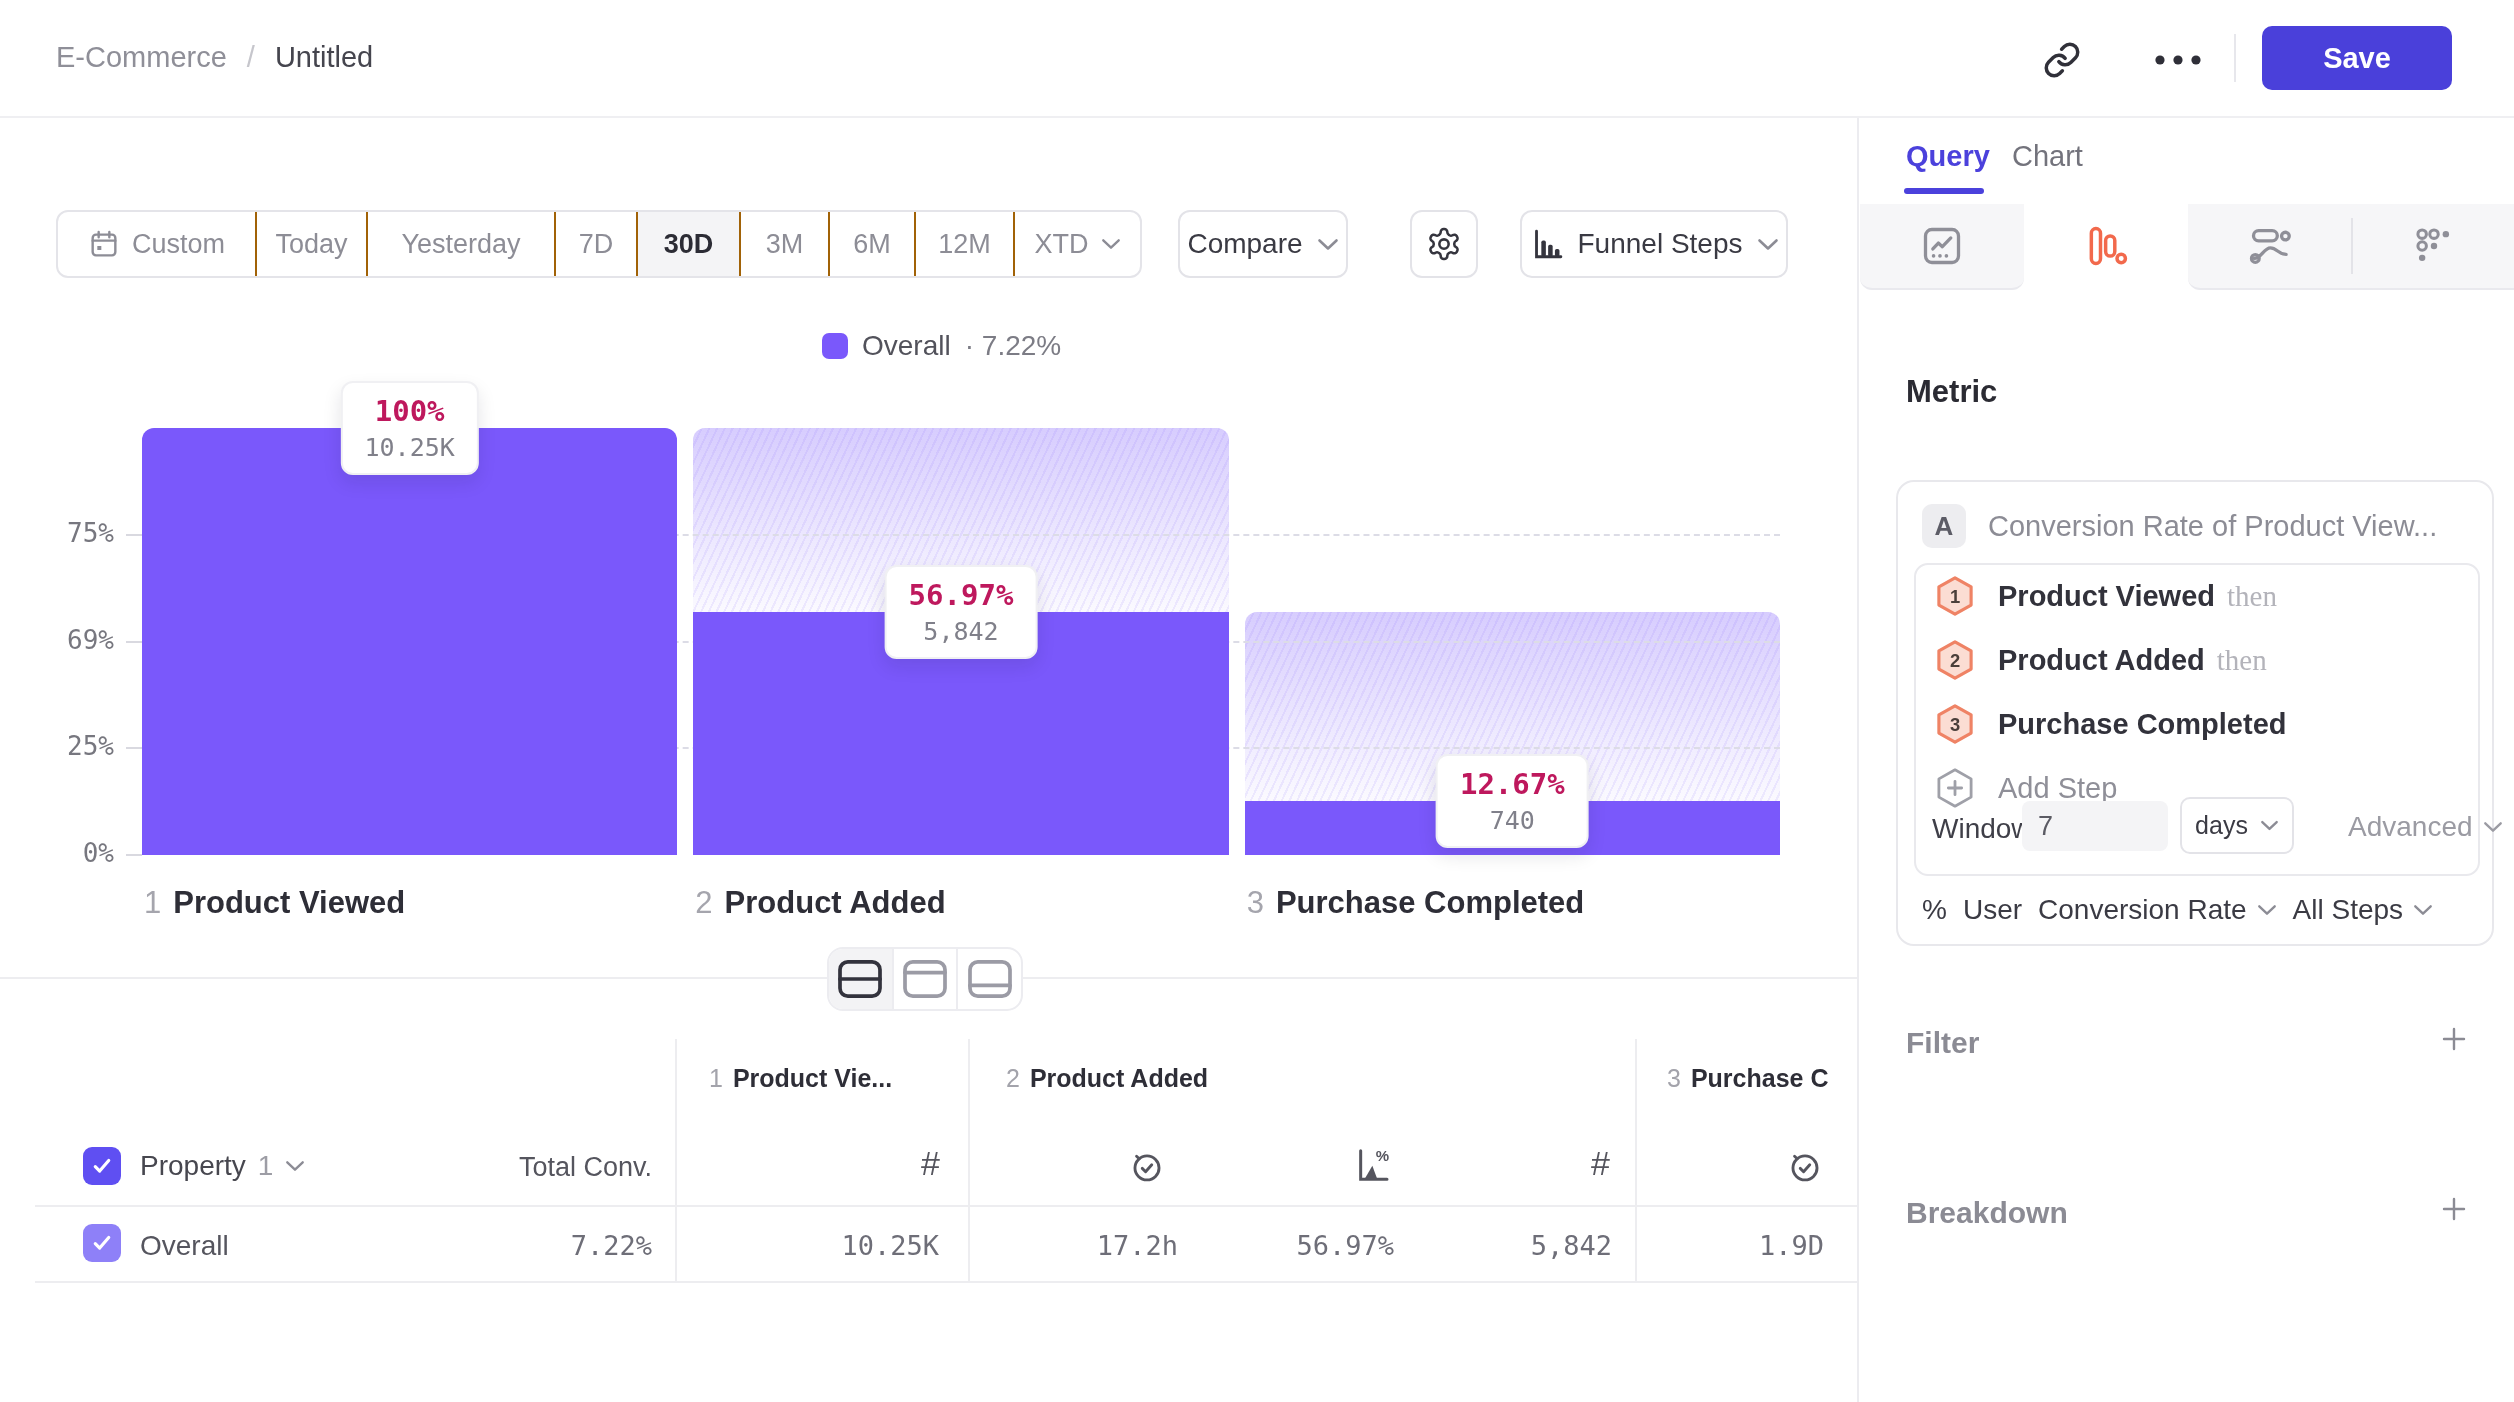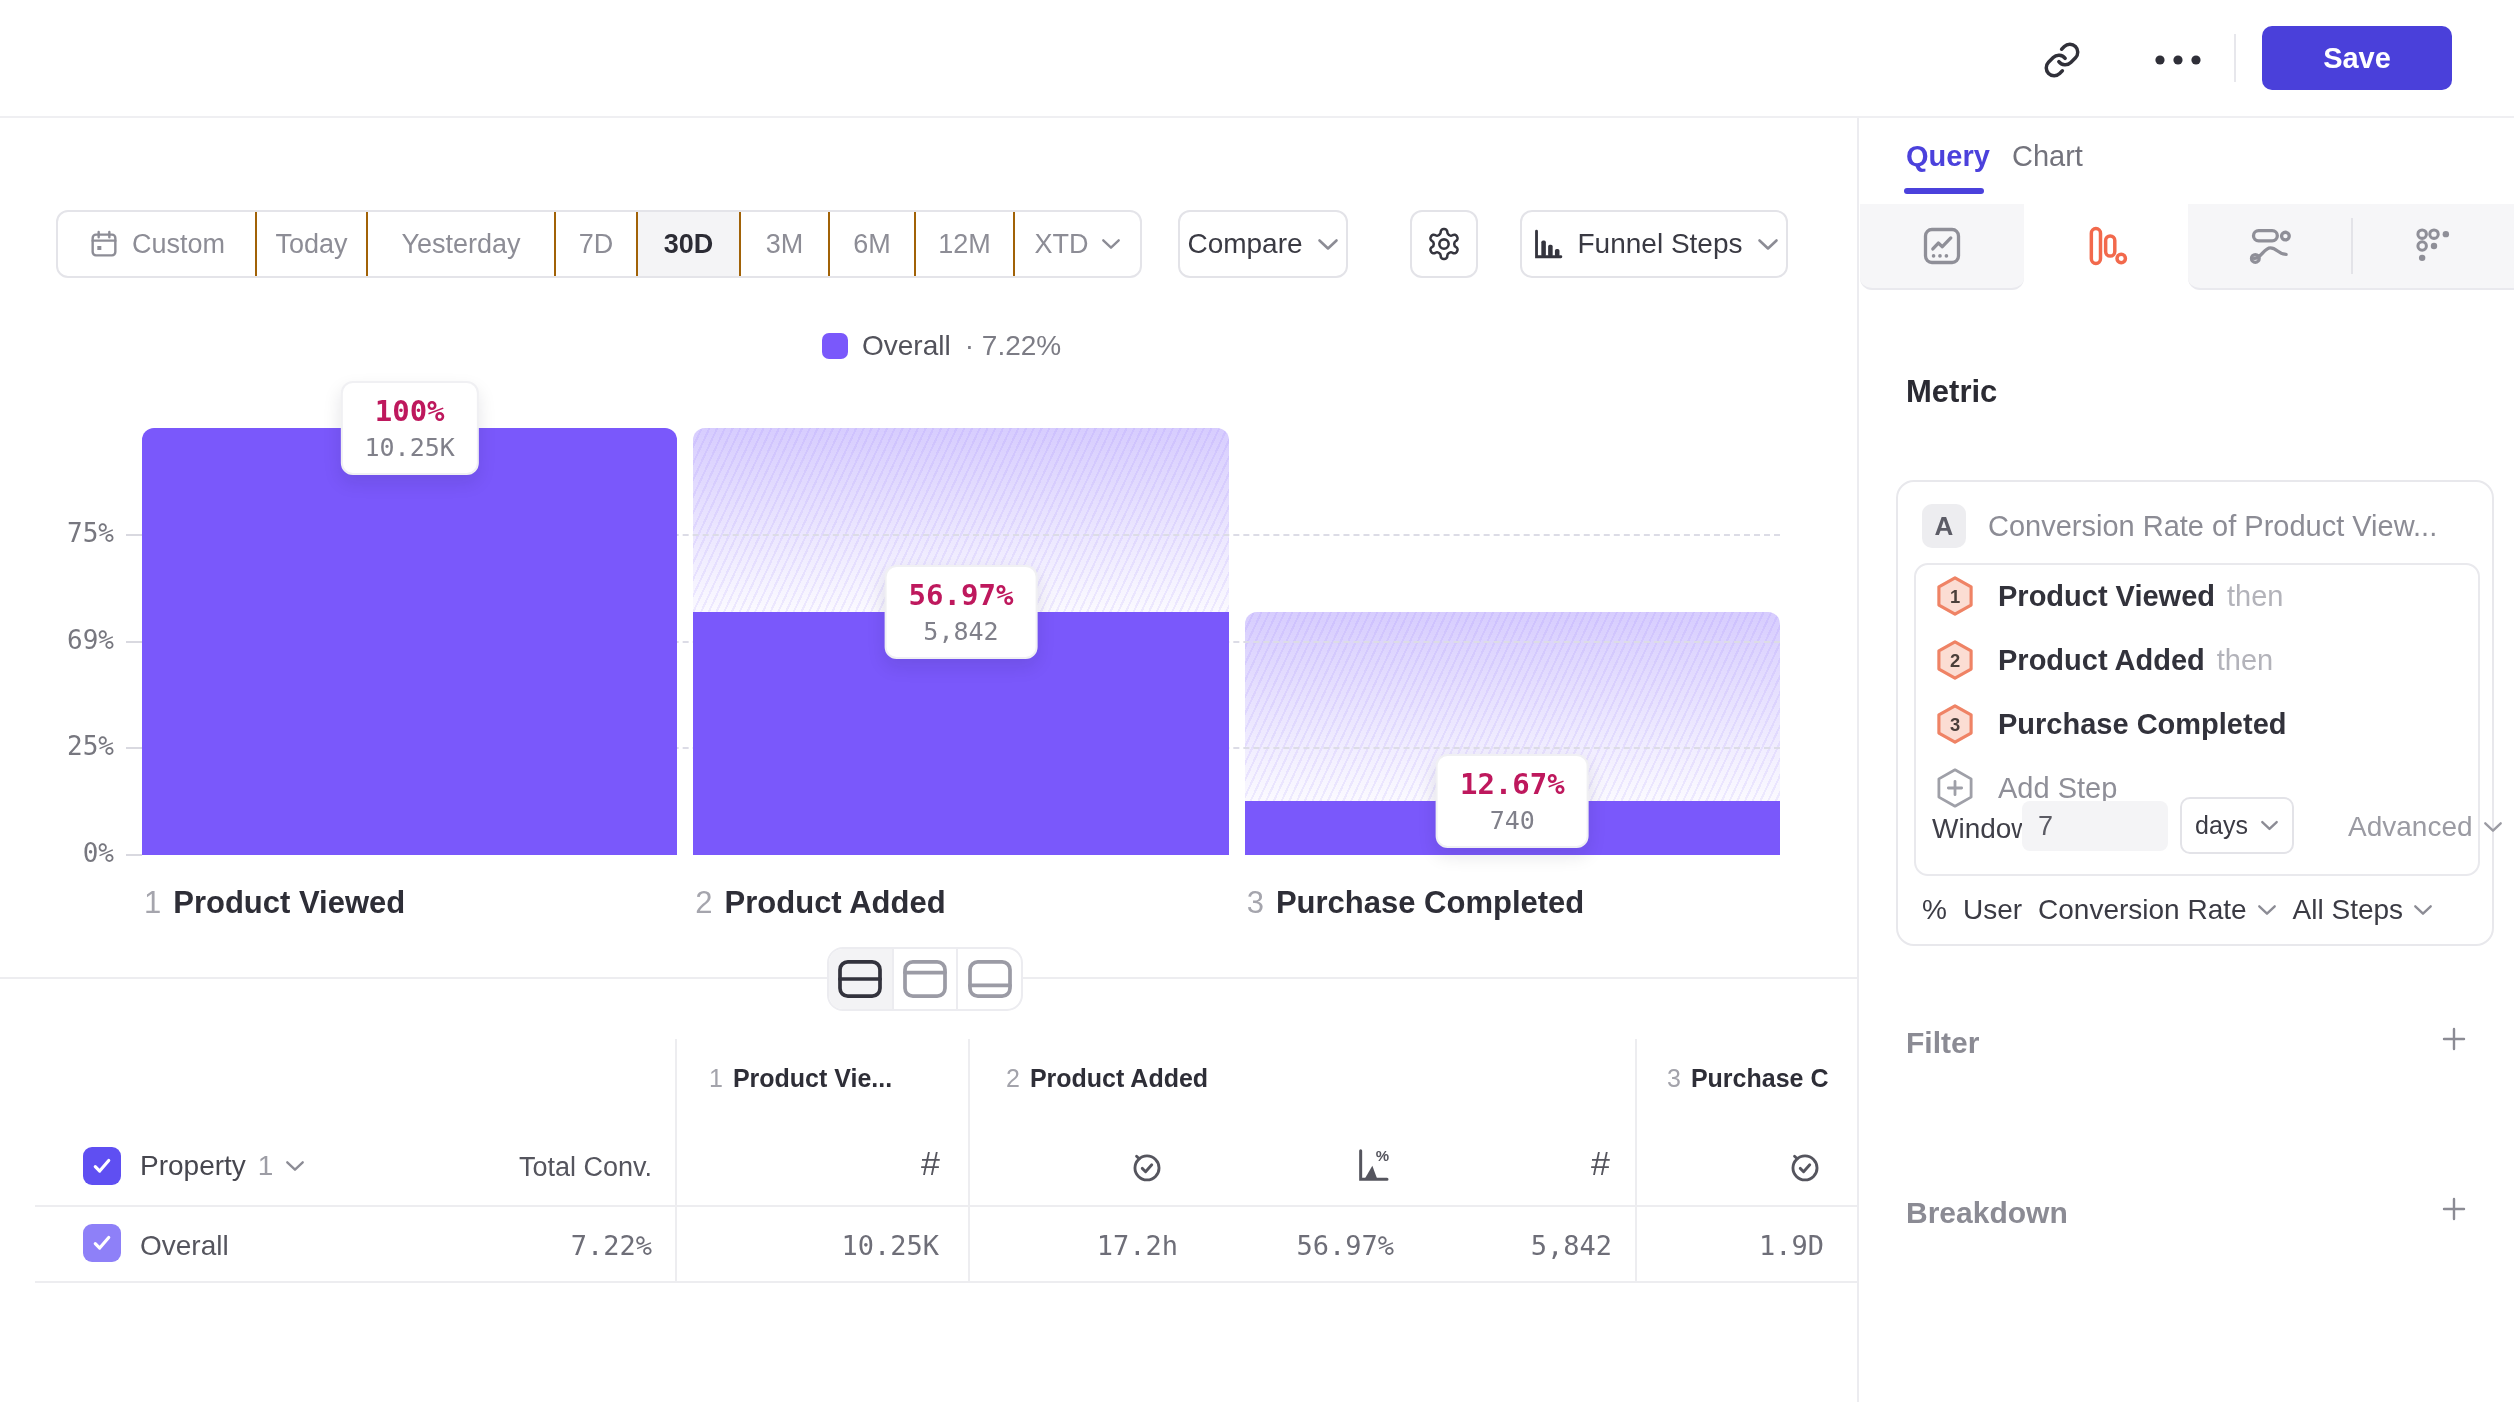--- a/index.html
+++ b/index.html
@@ -83,36 +83,41 @@
   .vtab{position:absolute;top:0;height:84px;display:flex;align-items:center;justify-content:center;cursor:pointer;}
   .vtab.gray{background:#f6f6f8;border-bottom:2px solid #e9e9ee;}
   .rb-l{border-radius:0 0 0 12px;} .rb-b{border-radius:0 0 12px 12px;}
   .h-metric{font-size:31px;font-weight:700;color:#2b2b33;}
   .card{border:2px solid #e8e8ec;border-radius:18px;background:#fff;}
   .badgeA{width:44px;height:44px;border-radius:10px;background:#ededf0;color:#5c5c66;font-weight:700;font-size:26px;
           display:flex;align-items:center;justify-content:center;}
   .card-title{font-size:29px;color:#8c8c95;}
   .innerbox{border:2px solid #e9e9ed;border-radius:14px;}
   .step-ev{font-size:29px;font-weight:600;color:#32323b;}
-  .step-then{font-size:29px;color:#b3b3ba;font-weight:400;margin-left:12px;}
+  .step-then{font-size:29px;color:#b3b3ba;font-weight:400;margin-left:12px;font-family:Liberation Serif, serif;}
   .addstep{font-size:29px;color:#8f8f98;}
   .win-label{font-size:28px;color:#3f3f48;font-weight:500;}
   .win-input{background:#f4f4f6;border-radius:8px;font-size:27px;color:#5b5b64;display:flex;align-items:center;padding-left:16px;cursor:text;}
   .win-days{background:#fff;border:2px solid #e3e3e8;border-radius:10px;display:flex;align-items:center;
             justify-content:center;gap:12px;font-size:25px;color:#3b3b44;cursor:pointer;}
   .adv{gap:10px;font-size:28px;color:#9b9ba3;cursor:pointer;}
   .meas{gap:16px;font-size:28px;color:#3b3b44;font-weight:500;}
   .section-label{font-size:30px;font-weight:600;color:#8b8b94;}
 </style>
 </head>
 <body>
 
 <div class="app">
 
   <div class="topbar">
+    <div class="abs flex" style="left:56px;top:0;height:114px;gap:20px;">
+      <span class="crumb-parent">E-Commerce</span>
+      <span class="crumb-sep">/</span>
+      <span class="crumb-cur">Untitled</span>
+    </div>
     <div class="abs flex iconbtn" style="left:2040px;top:38px;width:44px;height:44px;">
       <svg width="38" height="38" viewBox="0 0 24 24" fill="none" stroke="#303039" stroke-width="2.2" stroke-linecap="round" stroke-linejoin="round">
         <path d="M10 13a5 5 0 0 0 7.54.54l3-3a5 5 0 0 0-7.07-7.07l-1.72 1.71"></path>
         <path d="M14 11a5 5 0 0 0-7.54-.54l-3 3a5 5 0 0 0 7.07 7.07l1.71-1.71"></path>
       </svg>
     </div>
     <div class="abs flex iconbtn" style="left:2150px;top:44px;width:56px;height:32px;">
       <svg width="52" height="12" viewBox="0 0 52 12">
         <circle cx="8" cy="6" r="4.6" fill="#2f2f38"></circle>
           <circle cx="26" cy="6" r="4.6" fill="#2f2f38"></circle>

